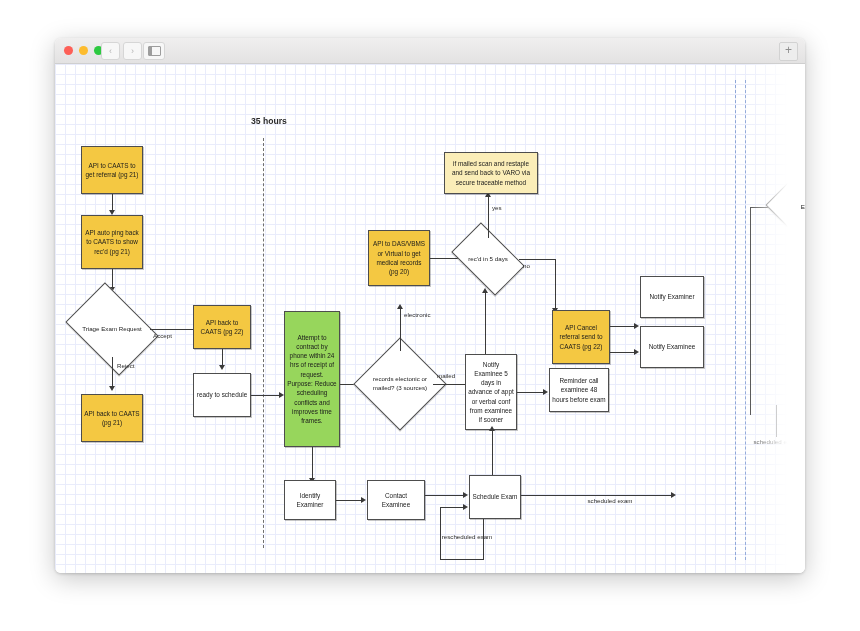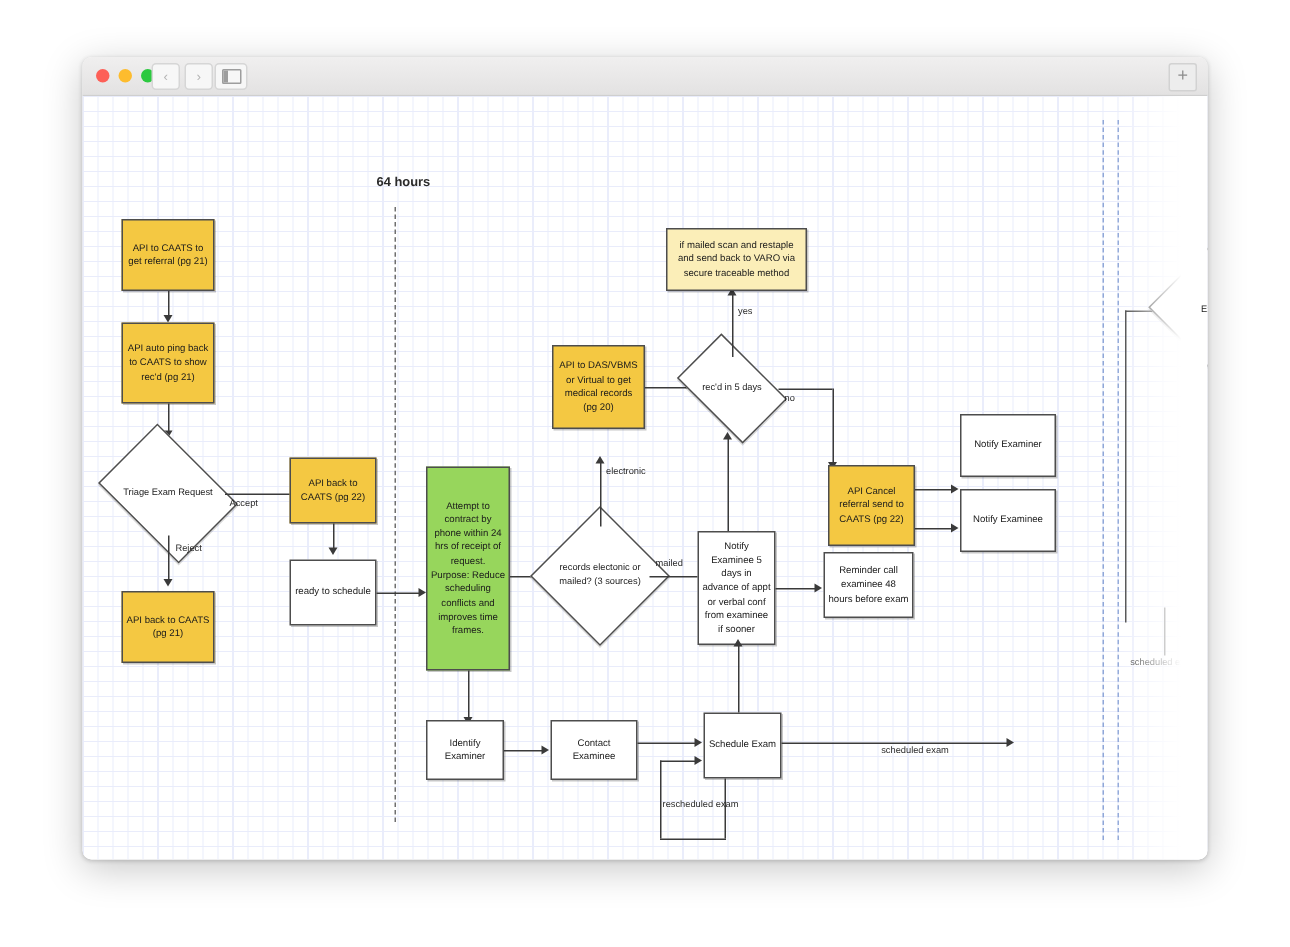--- a/index.html
+++ b/index.html
@@ -90,21 +90,21 @@
         <div class="tbtn">›</div>
       </div>
       <div class="sbtn">
         <div class="sq"></div>
       </div>
       <div class="plusbtn">+</div>
     </div>
 
     <div class="canvas">
 
-      <div class="title48" style="left:196px;top:52px;">64 hours</div>
+      <div class="title48" style="left:196px;top:52px;">35 hours</div>
       <div class="vline" style="left:208px;top:74px;height:410px;"></div>
       <div class="vline blue" style="left:680px;top:16px;height:480px;"></div>
       <div class="vline blue" style="left:690px;top:16px;height:480px;"></div>
 
       <div class="node yellow" style="left:26px;top:82px;width:62px;height:48px;">API to CAATS to get referral (pg 21)</div>
       <div class="ln v" style="left:57px;top:130px;height:18px;"></div>
       <div class="arw d" style="left:54px;top:146px;"></div>
 
       <div class="node yellow" style="left:26px;top:151px;width:62px;height:54px;">API auto ping back to CAATS to show rec'd (pg 21)</div>
       <div class="ln v" style="left:57px;top:205px;height:20px;"></div>

